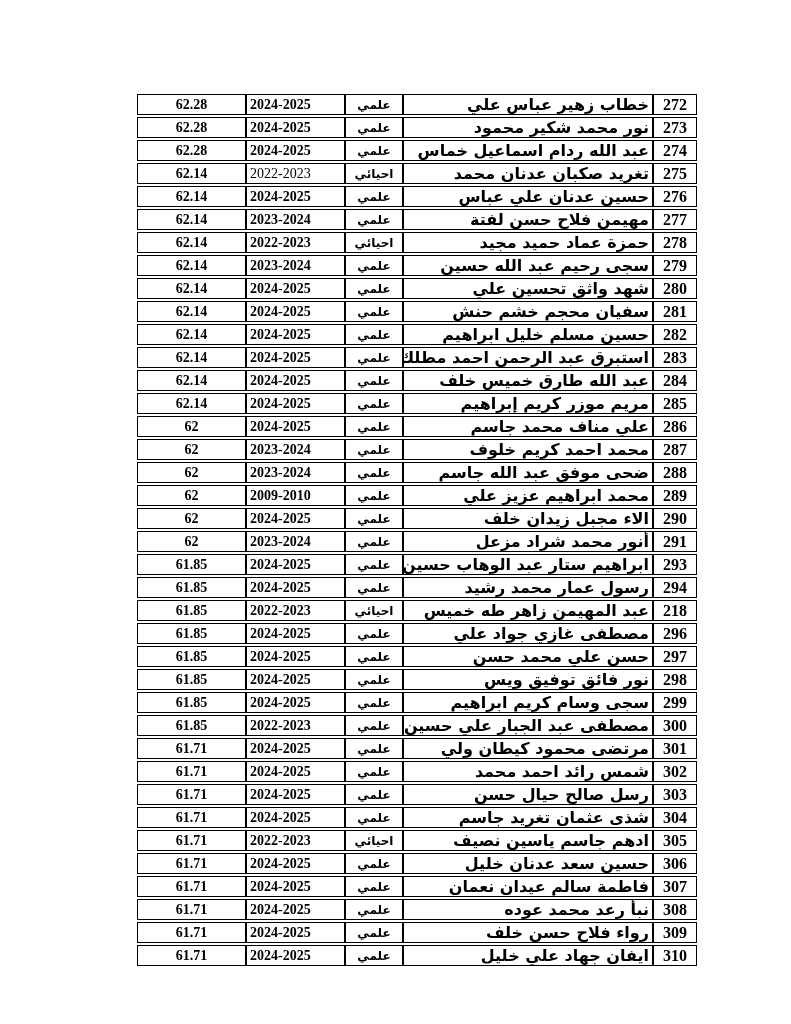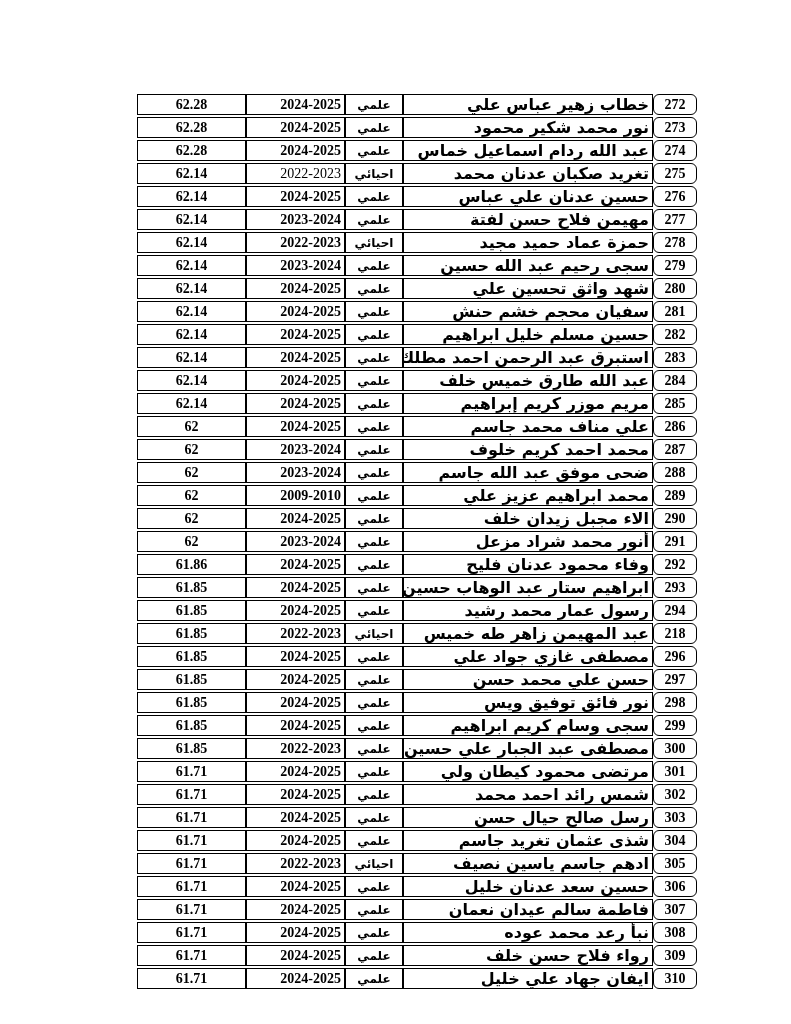--- a/index.html
+++ b/index.html
@@ -41,21 +41,21 @@
   col.c-name   { width: 250px; }
   col.c-num    { width: 44px;  }
 
   td.score {
     text-align: center;
     font-family: "Liberation Serif", serif;
     font-weight: bold;
     font-size: 14px;
   }
   td.year {
-    text-align: right;
+    text-align: left;
     font-family: "Liberation Serif", serif;
     font-weight: bold;
     font-size: 14px;
   }
   td.year.regular {
     font-weight: normal;
   }
   td.branch {
     text-align: center;
     direction: rtl;
@@ -69,22 +69,21 @@
     direction: rtl;
     font-family: "DejaVu Sans", sans-serif;
     font-weight: bold;
     font-size: 16px;
     padding-right: 4px;
   }
   td.num {
     text-align: center;
     font-family: "Liberation Serif", serif;
     font-weight: bold;
-    font-size: 14px;
-    border-radius: 6px;
+    font-size: 16px;
   }
 </style>
 </head>
 <body>
 
 <div class="page">
   <table class="results">
     <colgroup>
       <col class="c-score">
       <col class="c-year">
@@ -227,27 +226,20 @@
           <td class="cell num">290</td>
         </tr>
         <tr>
           <td class="cell score">62</td>
           <td class="cell year">2023-2024</td>
           <td class="cell branch">علمي</td>
           <td class="cell name">أنور محمد شراد مزعل</td>
           <td class="cell num">291</td>
         </tr>
         <tr>
-          <td class="cell score">61.86</td>
-          <td class="cell year">2024-2025</td>
-          <td class="cell branch">علمي</td>
-          <td class="cell name">وفاء محمود عدنان فليح</td>
-          <td class="cell num">292</td>
-        </tr>
-        <tr>
           <td class="cell score">61.85</td>
           <td class="cell year">2024-2025</td>
           <td class="cell branch">علمي</td>
           <td class="cell name">ابراهيم ستار عبد الوهاب حسين</td>
           <td class="cell num">293</td>
         </tr>
         <tr>
           <td class="cell score">61.85</td>
           <td class="cell year">2024-2025</td>
           <td class="cell branch">علمي</td>

